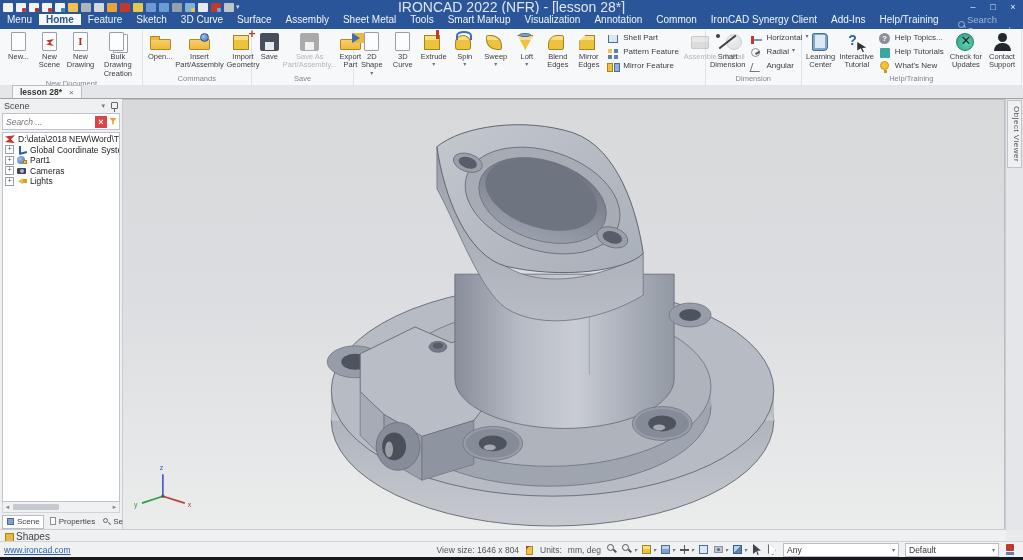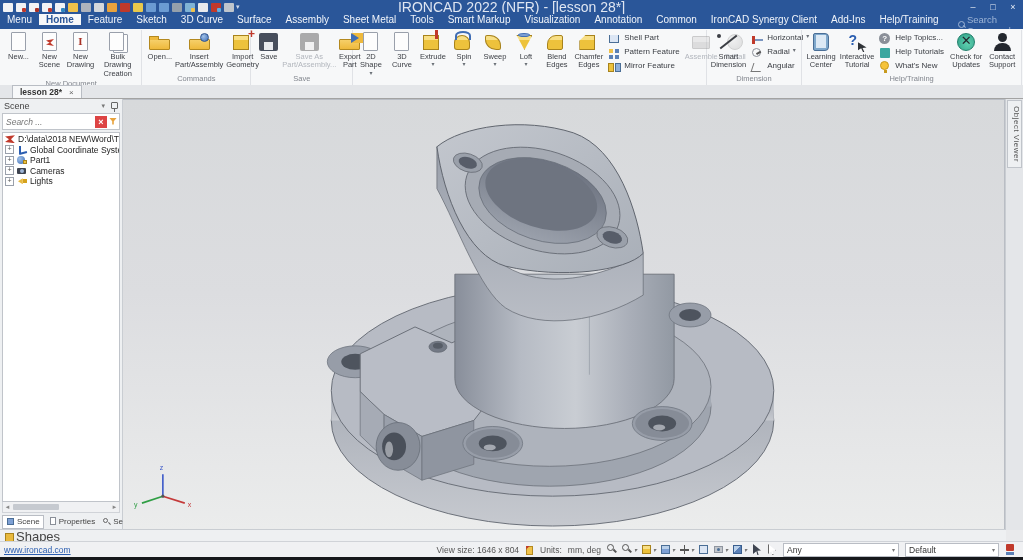--- a/index.html
+++ b/index.html
@@ -176,21 +176,21 @@
   
   .viewport{flex:1;position:relative;border:1px solid #b9bdc4;border-left:none;
         background:linear-gradient(180deg,#d7d9db 0%,#dcdde0 45%,#ebecec 100%);overflow:hidden}
   .viewport svg{position:absolute;inset:0}
   
   .rightstrip{width:17px;background:#e4e6e9;border-left:1px solid #c9cdd2;position:relative;flex:none}
   .ovtab{position:absolute;top:1px;left:1px;width:13px;padding:5px 0;background:#eef0f2;
         border:1px solid #c0c4ca;writing-mode:vertical-rl;font-size:8px;color:#555;text-align:center;letter-spacing:.5px}
   
   .shapesbar{position:absolute;left:0;right:17px;bottom:18px;height:12px;background:#eef0f2;
-        border-top:1px solid #c9cdd2;display:flex;align-items:center;gap:3px;padding-left:4px;font-size:13px;color:#444}
+        border-top:1px solid #c9cdd2;display:flex;align-items:center;gap:3px;padding-left:4px;font-size:10px;color:#444}
   .shic{width:9px;height:9px;position:relative}
   .shic::before{content:"";position:absolute;left:1px;top:1px;width:7px;height:7px;background:#e8b93e;border:1px solid #a8831c}
   .statusbar{position:absolute;left:0;right:0;bottom:3px;height:15px;background:#f0f1f3;
         border-top:1px solid #d0d3d8;display:flex;align-items:center;font-size:8.5px;color:#555}
   .slink{color:#2a5db0;text-decoration:underline;margin-left:4px}
   .scluster{margin-left:auto;display:flex;align-items:center;gap:6px;padding-right:8px}
   .unitsicon{width:9px;height:10px;position:relative}
   .unitsicon::before{content:"";position:absolute;inset:1px 1px 0 1px;background:#f0c24b;border:1px solid #b4891f}
   .unitsicon::after{content:"";position:absolute;left:1px;top:1px;width:4px;height:4px;background:#c0392b;
         clip-path:polygon(0 0,100% 0,0 100%)}
@@ -388,21 +388,21 @@
               <span class="ri i-loft"></span>
               <span class="rlbl">Loft</span>
               <span class="rcar">▾</span>
             </div>
             <div class="rbig">
               <span class="ri i-blend"></span>
               <span class="rlbl">Blend Edges</span>
             </div>
             <div class="rbig">
               <span class="ri i-chamfer"></span>
-              <span class="rlbl">Chamfer Edges</span>
+              <span class="rlbl">Mirror Edges</span>
             </div>
         </div>
         <div class="rstack">
           <div class="rsitem">
               <span class="ri i-shell"></span>
               <span>Shell Part</span>
             </div>
             <div class="rsitem">
               <span class="ri i-pattern"></span>
               <span>Pattern Feature</span>

